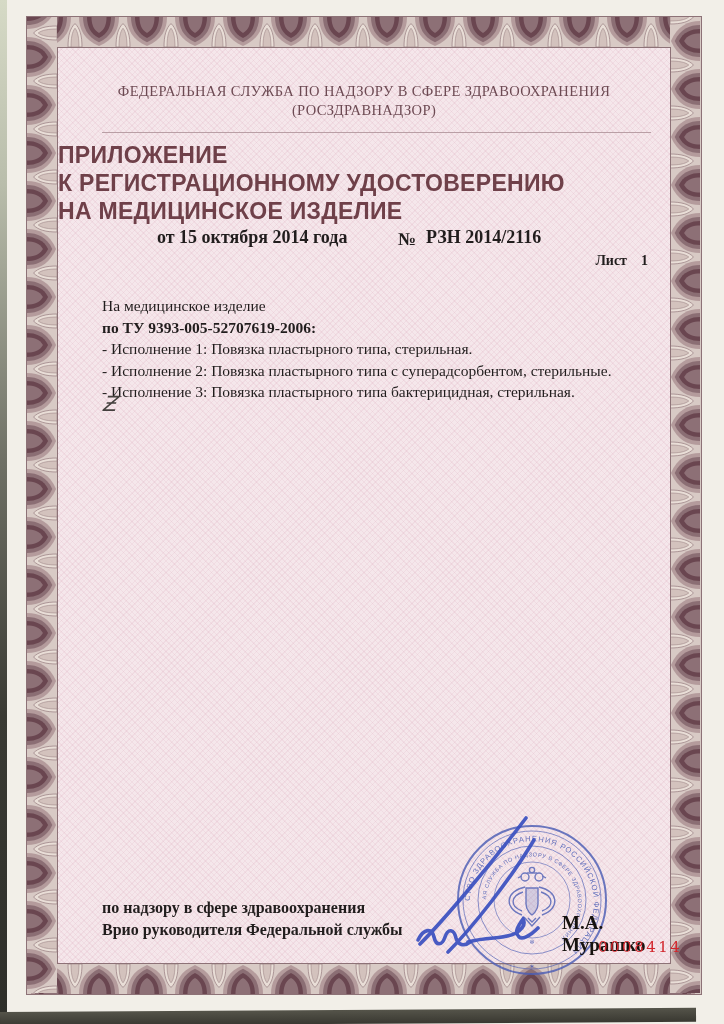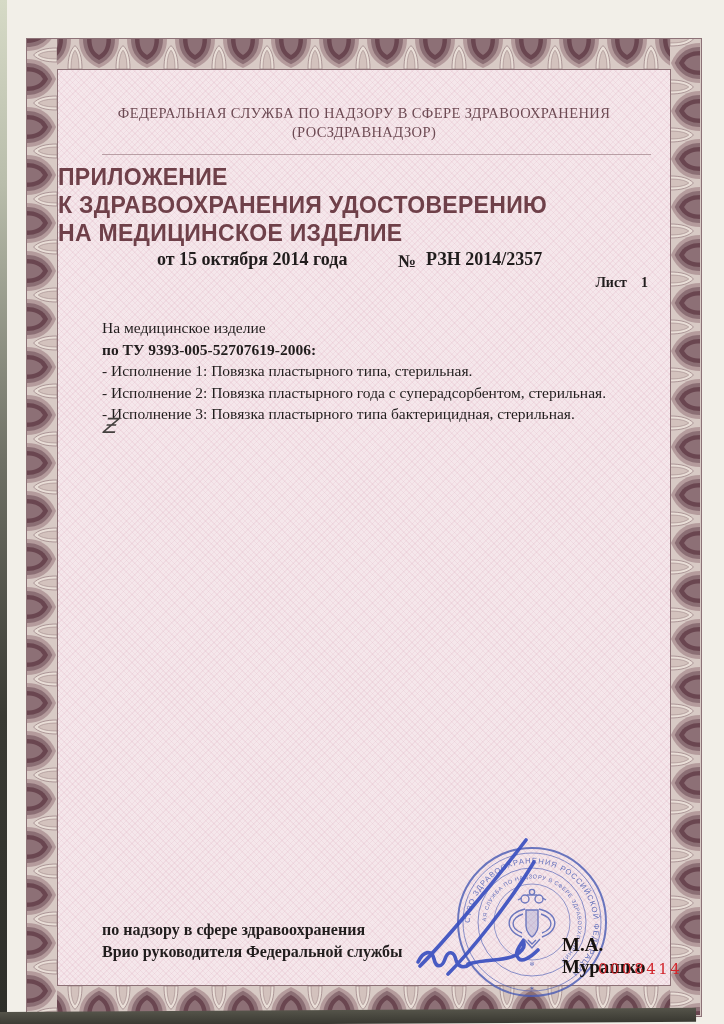--- a/index.html
+++ b/index.html
@@ -16,21 +16,20 @@
   .scan-edge-bottom{
     position:absolute;left:0;top:1012px;width:696px;height:14px;
     background:linear-gradient(180deg,#55544a,#393831);
     transform:rotate(-0.35deg);transform-origin:0 0;
   }
   
   .frame{
     position:absolute;left:26px;top:16px;width:676px;height:979px;
     box-sizing:border-box;border:1.5px solid #8d7277;
     background:#d8cac5;
-    margin-top:22px;
   }
   .strip{position:absolute;display:flex;overflow:hidden;transform-origin:0 0;}
   .strip-top{left:0;top:0;width:673px;height:30px;}
   .strip-bottom{left:0;bottom:0;width:673px;height:30px;transform:scaleY(-1);transform-origin:center;}
   .strip-left{left:0;top:0;width:976px;height:30px;transform:rotate(-90deg) translateX(-976px);}
   .strip-right{left:673px;top:0;width:976px;height:30px;transform:rotate(90deg);}
   .motif{flex:0 0 48px;}
   
   .sheet{
     position:absolute;left:30px;top:30px;right:30px;bottom:30px;
@@ -896,39 +895,39 @@
 
       <div class="org">
         <div>ФЕДЕРАЛЬНАЯ СЛУЖБА ПО НАДЗОРУ В СФЕРЕ ЗДРАВООХРАНЕНИЯ</div>
         <div>(РОСЗДРАВНАДЗОР)</div>
       </div>
 
       <div class="rule"></div>
 
       <div class="doc-title">
         <div>ПРИЛОЖЕНИЕ</div>
-        <div>К ЗДРАВООХРАНЕНИЯ УДОСТОВЕРЕНИЮ</div>
+        <div>К РЕГИСТРАЦИОННОМУ УДОСТОВЕРЕНИЮ</div>
         <div>НА МЕДИЦИНСКОЕ ИЗДЕЛИЕ</div>
       </div>
 
       <div class="date-row">
         <span class="date-label">от  15 октября 2014 года</span>
         <span class="num-sign">№</span>
-        <span class="num-value">РЗН 2014/2357</span>
+        <span class="num-value">РЗН 2014/2116</span>
       </div>
 
       <div class="sheet-row">
         <span>Лист</span><span class="gap"></span><span>1</span>
       </div>
 
       <div class="body-text">
         <div>На медицинское изделие</div>
         <div class="b">по ТУ 9393-005-52707619-2006:</div>
         <div>- Исполнение 1: Повязка пластырного типа, стерильная.</div>
-        <div>- Исполнение 2: Повязка пластырного года с суперадсорбентом, стерильная.</div>
+        <div>- Исполнение 2: Повязка пластырного типа с суперадсорбентом, стерильные.</div>
         <div>- Исполнение 3: Повязка пластырного типа бактерицидная, стерильная.</div>
       </div>
 
       <div class="hand-mark">Ƶ</div>
 
       <div class="signer-title">
         <div>по надзору в сфере здравоохранения</div>
         <div>Врио руководителя Федеральной службы</div>
       </div>
 

